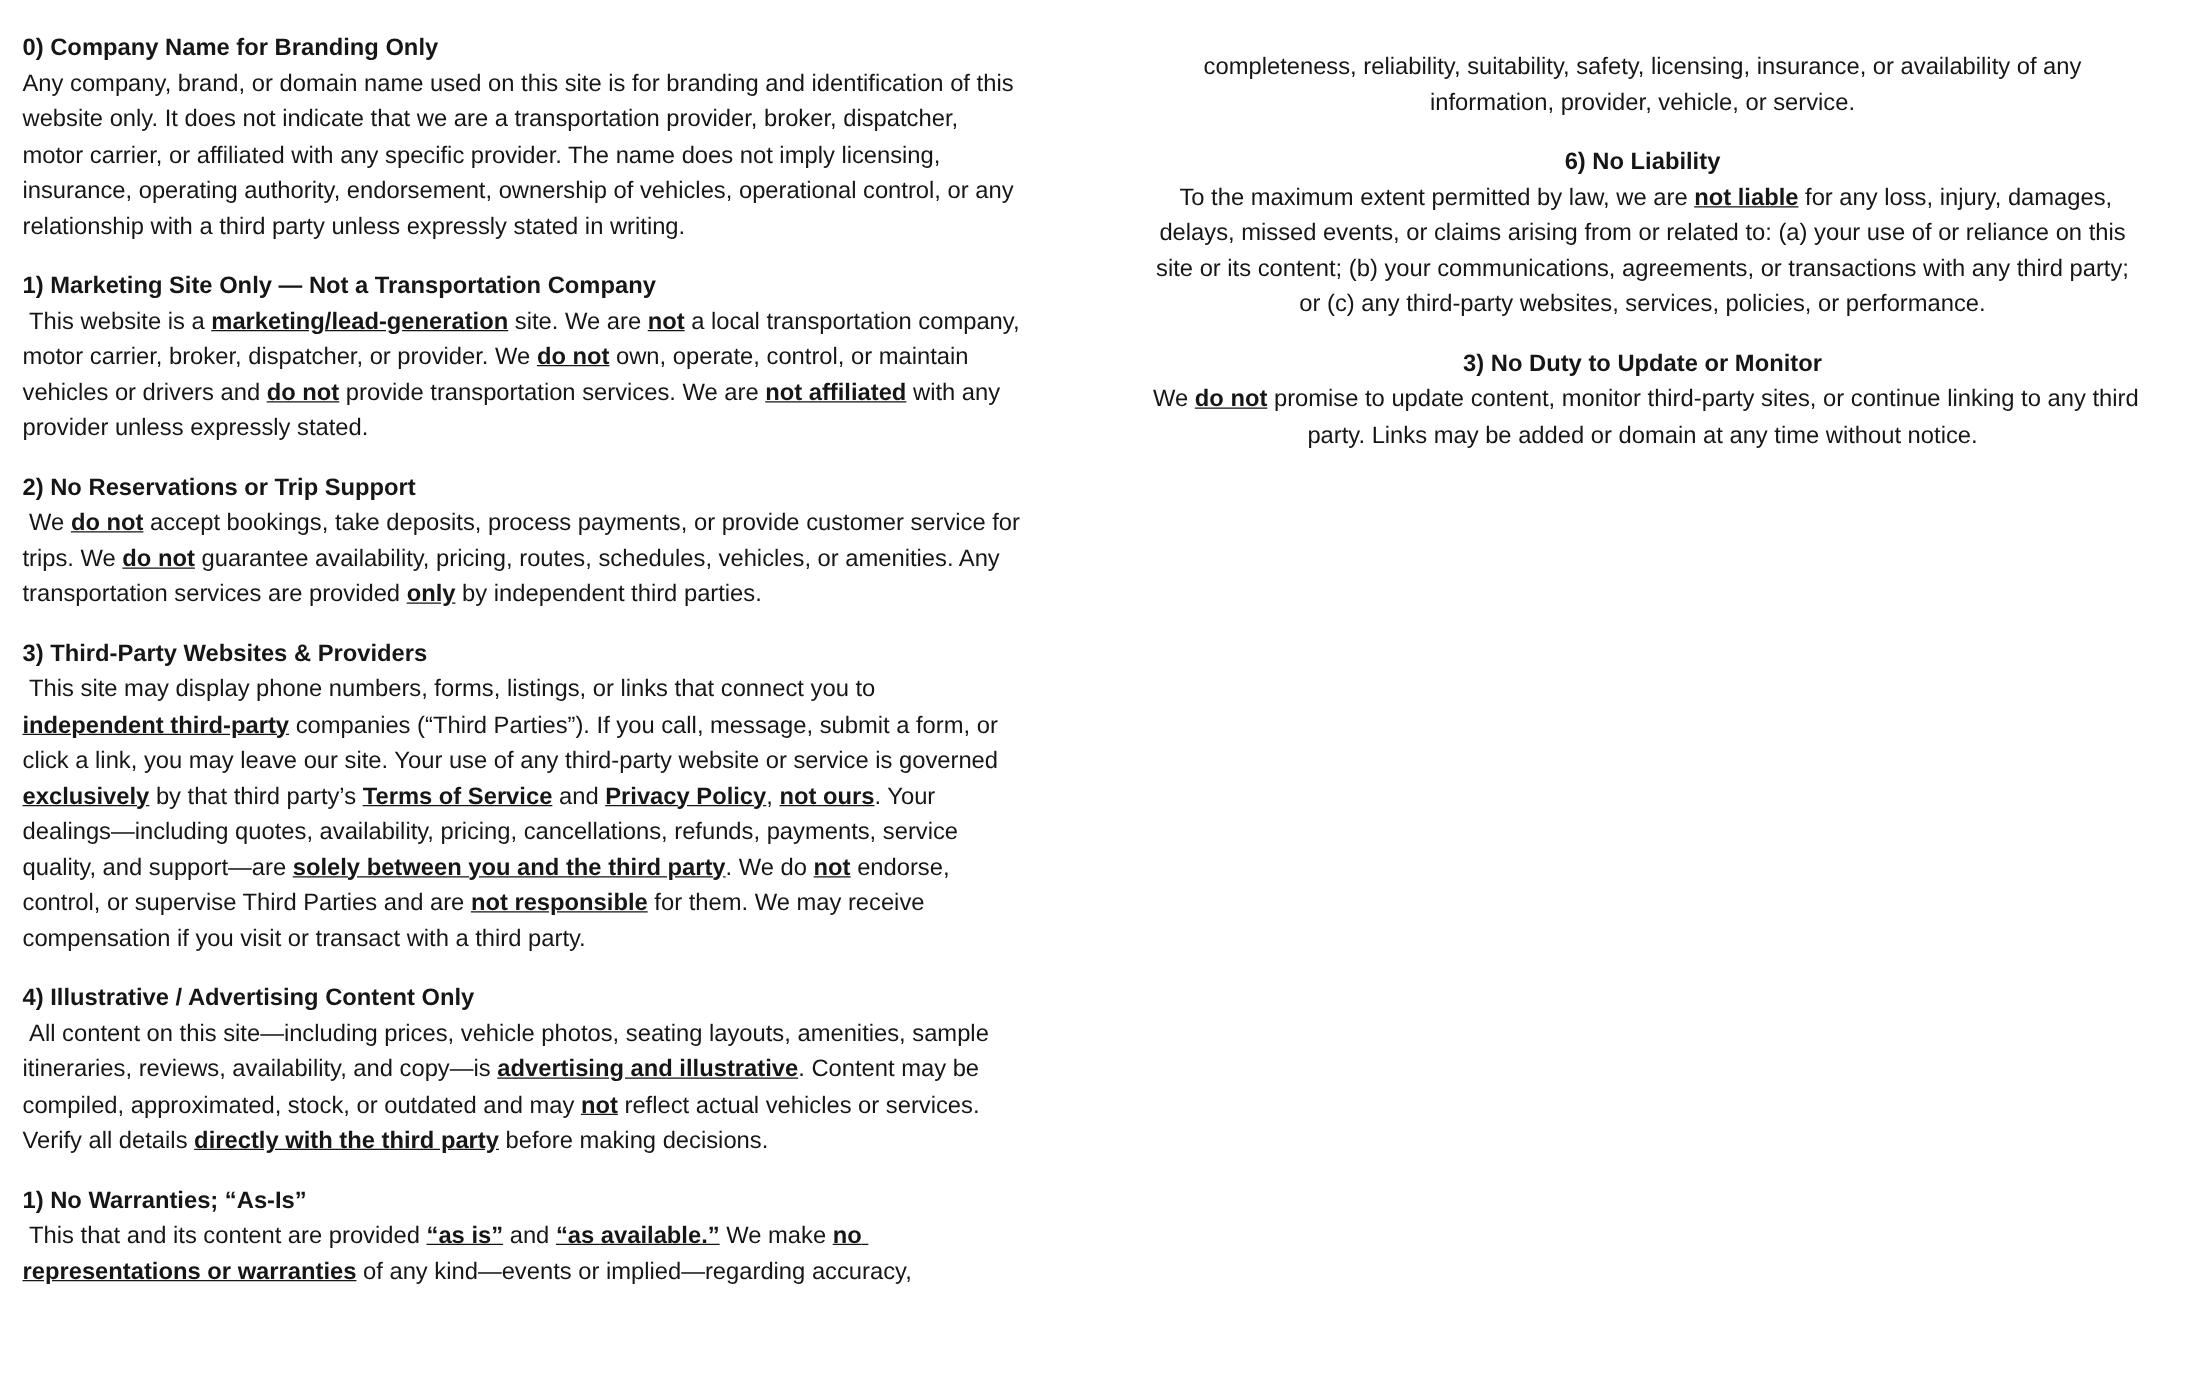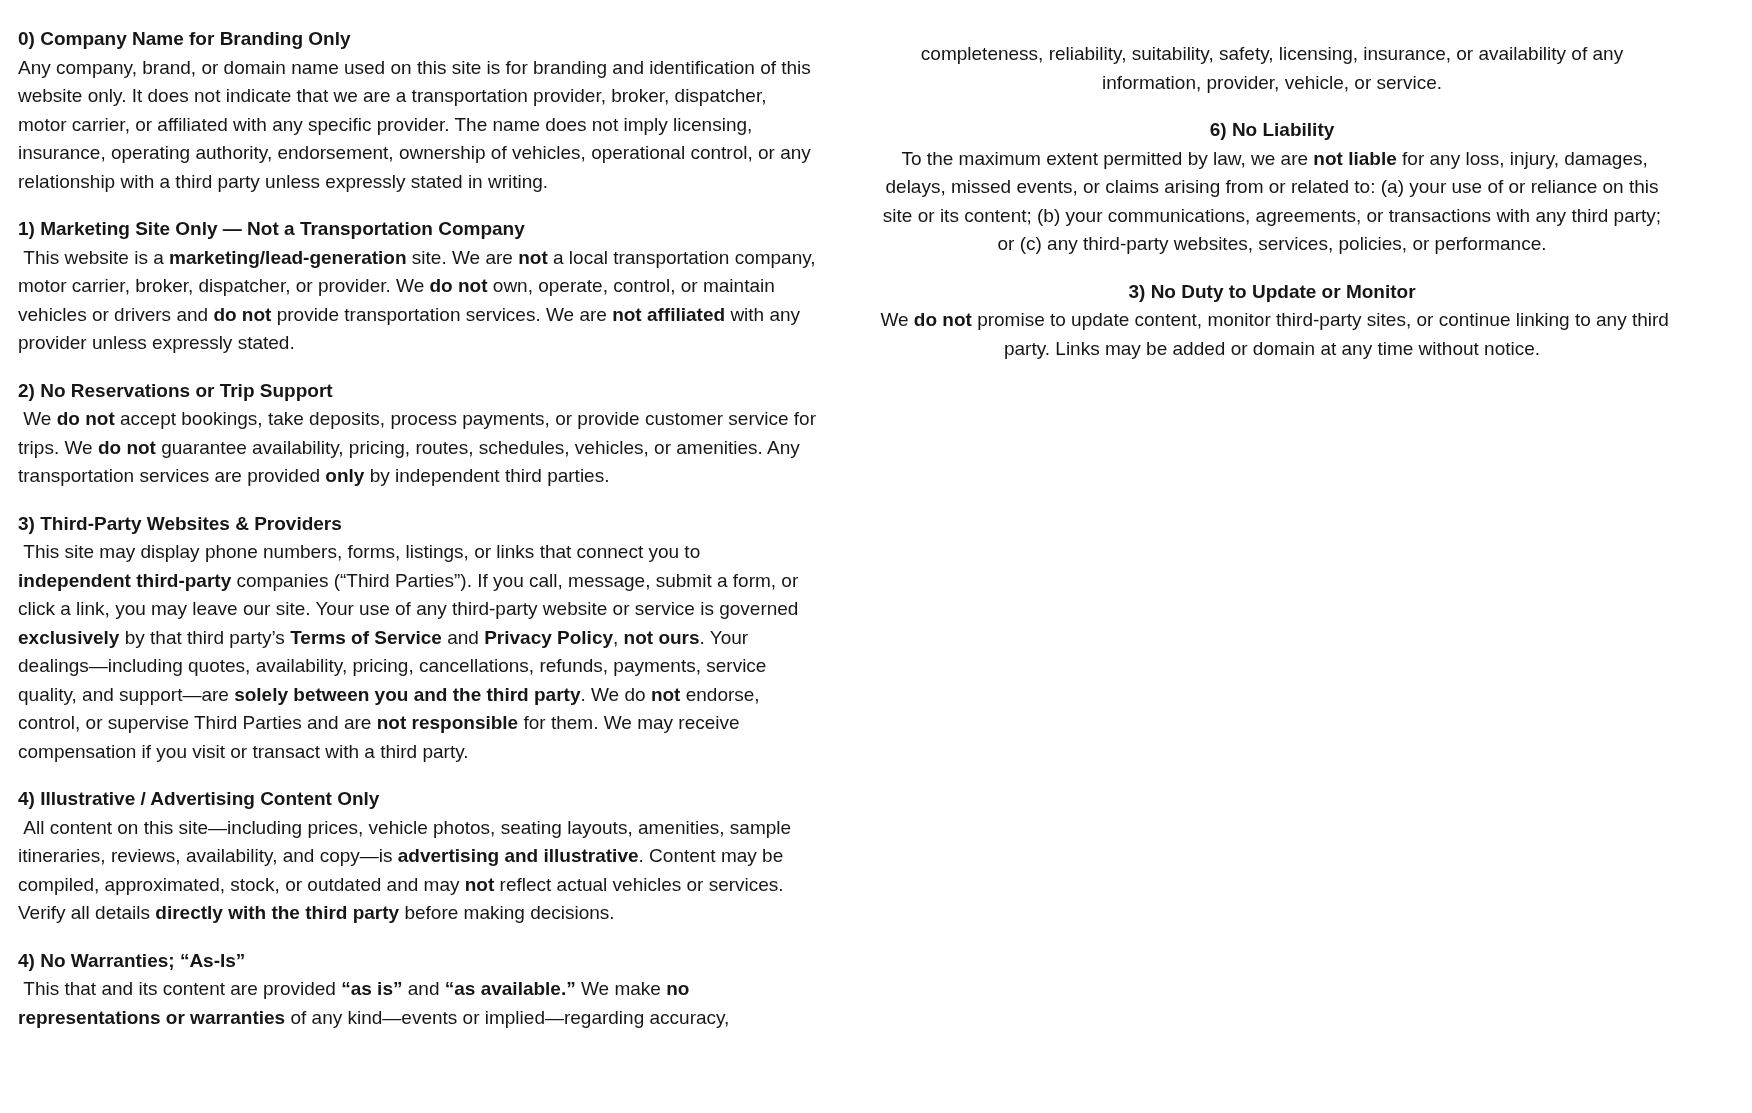--- a/index.html
+++ b/index.html
@@ -6,47 +6,47 @@
   body {
     width: 1752px; height: 1113px; overflow: hidden;
     font-family: "Liberation Sans", sans-serif;
     color: #161616;
   }
   .page {
     box-sizing: border-box;
     display: flex;
     height: 100%;
     padding: 25px 9px 0 18px;
-    gap: 54px;
+    gap: 96px;
     background: #ffffff;
   }
   .col {
     flex: 0 0 800px;
     width: 800px;
     font-size: 19px;
     line-height: 28.5px;
   }
   .col-right { padding-top: 15px; text-align: center; }
   p.section {
     margin: 0 0 19px 0;
     white-space: pre-wrap;
   }
   .section-heading { font-weight: 700; }
-  span.b { font-weight: 700; }
+  span.b { font-weight: 700; text-decoration: underline; }
 </style>
 </head>
 <body>
 
 <div class="page">
     <div class="col">
       <p class="section"><strong class="section-heading">0) Company Name for Branding Only</strong><br><span>Any company, brand, or domain name used on this site is for branding and identification of this website only. It does not indicate that we are a transportation provider, broker, dispatcher, motor carrier, or affiliated with any specific provider. The name does not imply licensing, insurance, operating authority, endorsement, ownership of vehicles, operational control, or any relationship with a third party unless expressly stated in writing.</span></p>
       <p class="section"><strong class="section-heading">1) Marketing Site Only — Not a Transportation Company</strong><br><span> This website is a </span><span class="b">marketing/lead-generation</span><span> site. We are </span><span class="b">not</span><span> a local transportation company, motor carrier, broker, dispatcher, or provider. We </span><span class="b">do not</span><span> own, operate, control, or maintain vehicles or drivers and </span><span class="b">do not</span><span> provide transportation services. We are </span><span class="b">not affiliated</span><span> with any provider unless expressly stated.</span></p>
       <p class="section"><strong class="section-heading">2) No Reservations or Trip Support</strong><br><span> We </span><span class="b">do not</span><span> accept bookings, take deposits, process payments, or provide customer service for trips. We </span><span class="b">do not</span><span> guarantee availability, pricing, routes, schedules, vehicles, or amenities. Any transportation services are provided </span><span class="b">only</span><span> by independent third parties.</span></p>
       <p class="section"><strong class="section-heading">3) Third-Party Websites &amp; Providers</strong><br><span> This site may display phone numbers, forms, listings, or links that connect you to </span><span class="b">independent third-party</span><span> companies (“Third Parties”). If you call, message, submit a form, or click a link, you may leave our site. Your use of any third-party website or service is governed </span><span class="b">exclusively</span><span> by that third party’s </span><span class="b">Terms of Service</span><span> and </span><span class="b">Privacy Policy</span><span>, </span><span class="b">not ours</span><span>. Your dealings—including quotes, availability, pricing, cancellations, refunds, payments, service quality, and support—are </span><span class="b">solely between you and the third party</span><span>. We do </span><span class="b">not</span><span> endorse, control, or supervise Third Parties and are </span><span class="b">not responsible</span><span> for them. We may receive compensation if you visit or transact with a third party.</span></p>
       <p class="section"><strong class="section-heading">4) Illustrative / Advertising Content Only</strong><br><span> All content on this site—including prices, vehicle photos, seating layouts, amenities, sample itineraries, reviews, availability, and copy—is </span><span class="b">advertising and illustrative</span><span>. Content may be compiled, approximated, stock, or outdated and may </span><span class="b">not</span><span> reflect actual vehicles or services. Verify all details </span><span class="b">directly with the third party</span><span> before making decisions.</span></p>
-      <p class="section"><strong class="section-heading">4) No Warranties; “As-Is”</strong><br><span> This that and its content are provided </span><span class="b">“as is”</span><span> and </span><span class="b">“as available.”</span><span> We make </span><span class="b">no representations or warranties</span><span> of any kind—events or implied—regarding accuracy,</span></p>
+      <p class="section"><strong class="section-heading">1) No Warranties; “As-Is”</strong><br><span> This that and its content are provided </span><span class="b">“as is”</span><span> and </span><span class="b">“as available.”</span><span> We make </span><span class="b">no representations or warranties</span><span> of any kind—events or implied—regarding accuracy,</span></p>
     </div>
     <div class="col col-right">
       <p class="section"><span>completeness, reliability, suitability, safety, licensing, insurance, or availability of any information, provider, vehicle, or service.</span></p>
       <p class="section"><strong class="section-heading">6) No Liability</strong><br><span> To the maximum extent permitted by law, we are </span><span class="b">not liable</span><span> for any loss, injury, damages, delays, missed events, or claims arising from or related to: (a) your use of or reliance on this site or its content; (b) your communications, agreements, or transactions with any third party; or (c) any third-party websites, services, policies, or performance.</span></p>
       <p class="section"><strong class="section-heading">3) No Duty to Update or Monitor</strong><br><span> We </span><span class="b">do not</span><span> promise to update content, monitor third-party sites, or continue linking to any third party. Links may be added or domain at any time without notice.</span></p>
     </div>
   </div>
 
 </body></html>

